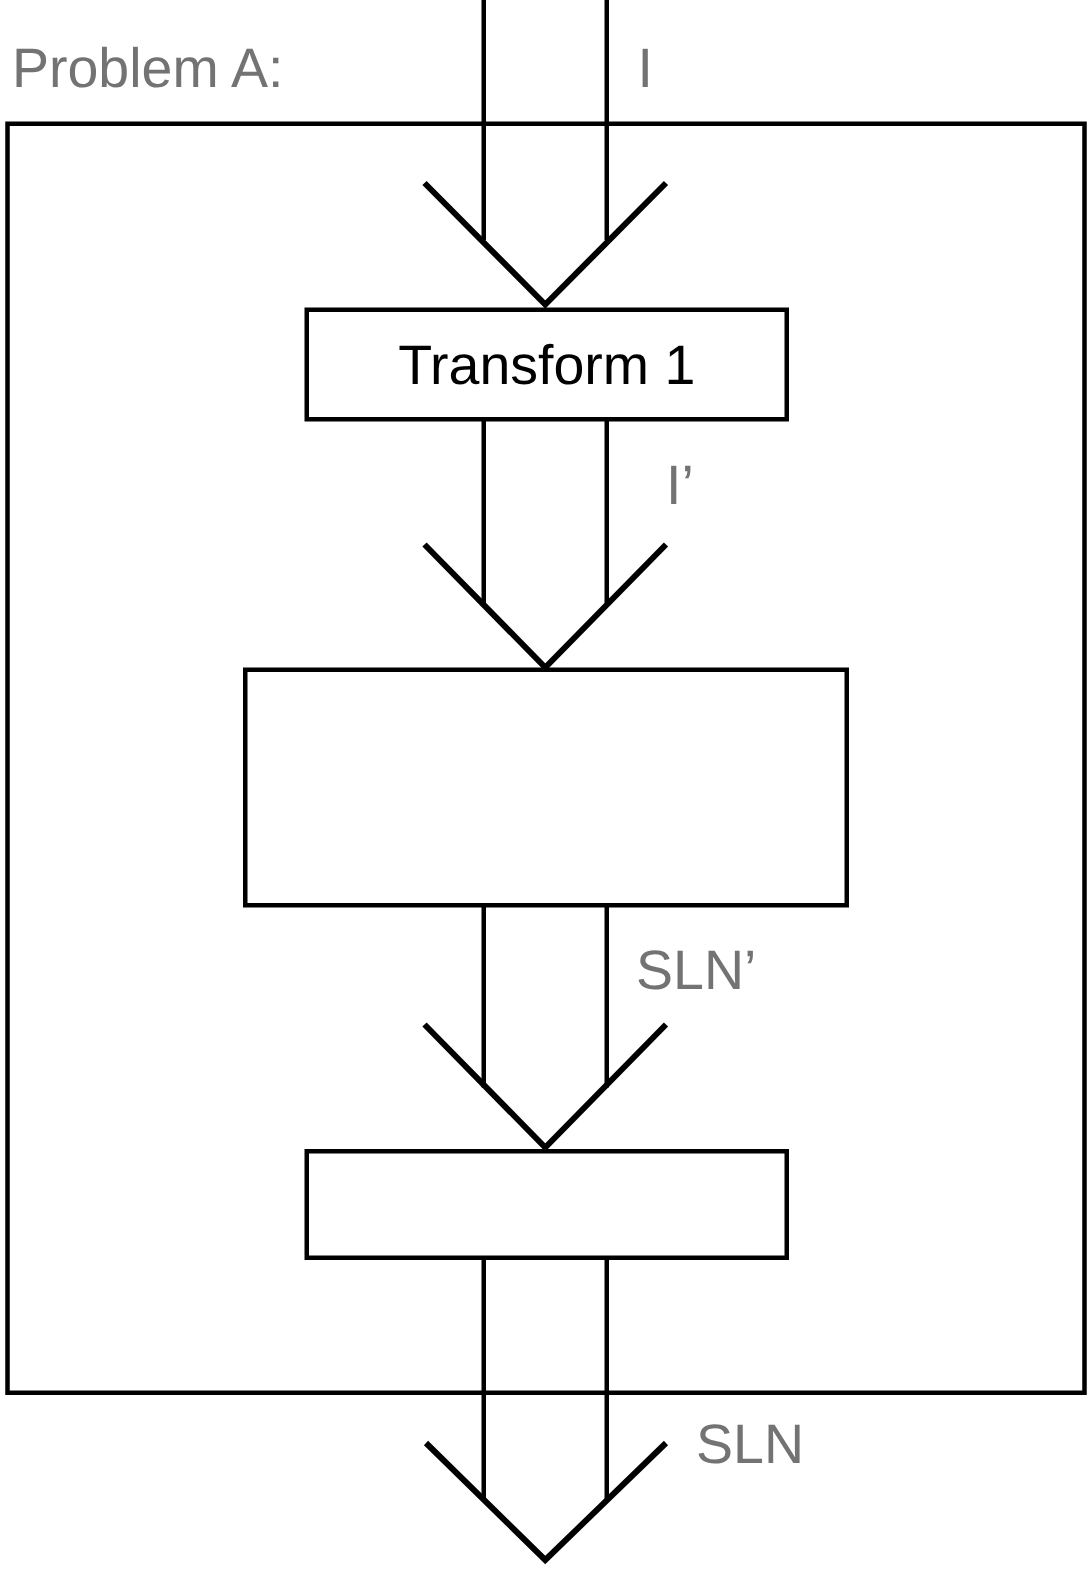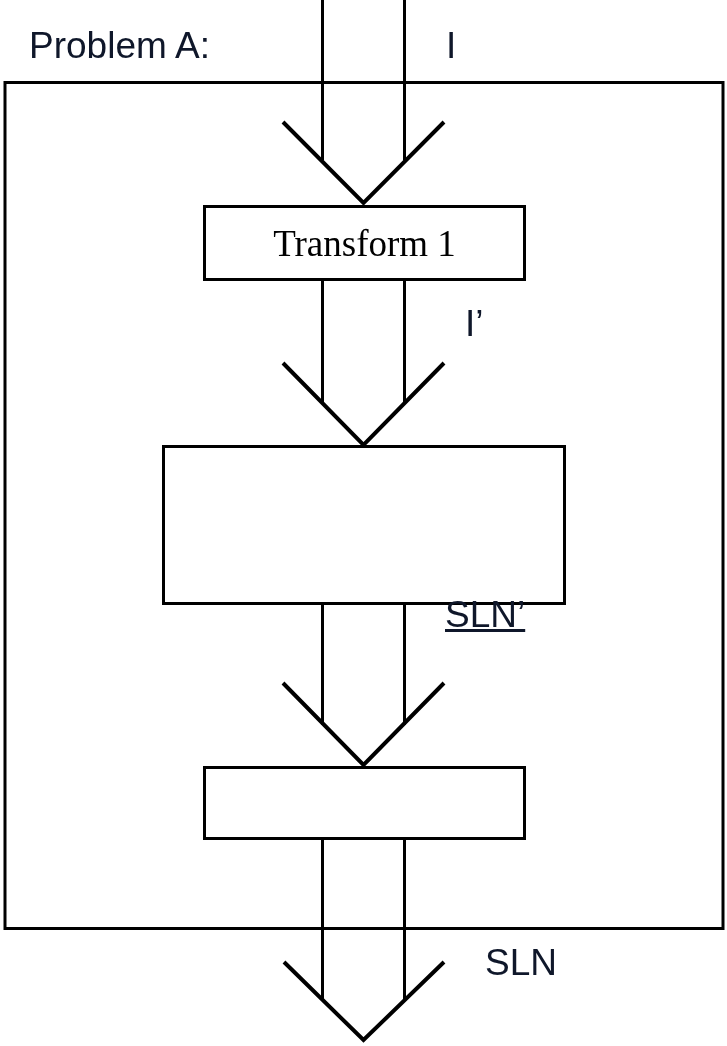--- a/index.html
+++ b/index.html
@@ -20,32 +20,31 @@
   #canvas svg {
     position: absolute;
     left: 0;
     top: 0;
     width: 727px;
     height: 1046px;
   }
   .diagram-label {
     position: absolute;
     white-space: nowrap;
-    color: #0f172a;
+    color: #737373;
     font-family: "Liberation Sans", sans-serif;
     line-height: 1;
-    margin-left: 21px;
   }
   .box-label {
     position: absolute;
     display: flex;
     align-items: center;
     justify-content: center;
     color: #000000;
-    font-family: Liberation Serif, serif;
+    font-family: Liberation Sans, sans-serif;
     white-space: nowrap;
   }
 </style>
 </head>
 <body>
 
 <div id="canvas">
 
   <svg viewBox="0 0 727 1046" xmlns="http://www.w3.org/2000/svg">
 
@@ -84,18 +83,18 @@
 
   <div class="diagram-label" style="left:8px; top:27px; font-size:37px;">Problem A:</div>
 
   <div class="diagram-label" style="left:425px; top:27px; font-size:37px;">I</div>
 
   <div class="box-label" style="left:204px; top:207px; width:321px; height:73px; font-size:37px;">Transform 1</div>
 
   <div class="diagram-label" style="left:444px; top:305px; font-size:37px;">I’</div>
 
 
-  <div class="diagram-label" style="left:424px; top:596px; font-size:37px;text-decoration:underline;">SLN’</div>
+  <div class="diagram-label" style="left:424px; top:628px; font-size:37px;">SLN’</div>
 
 
   <div class="diagram-label" style="left:464px; top:944px; font-size:37px;">SLN</div>
 
 </div>
 
 </body></html>

